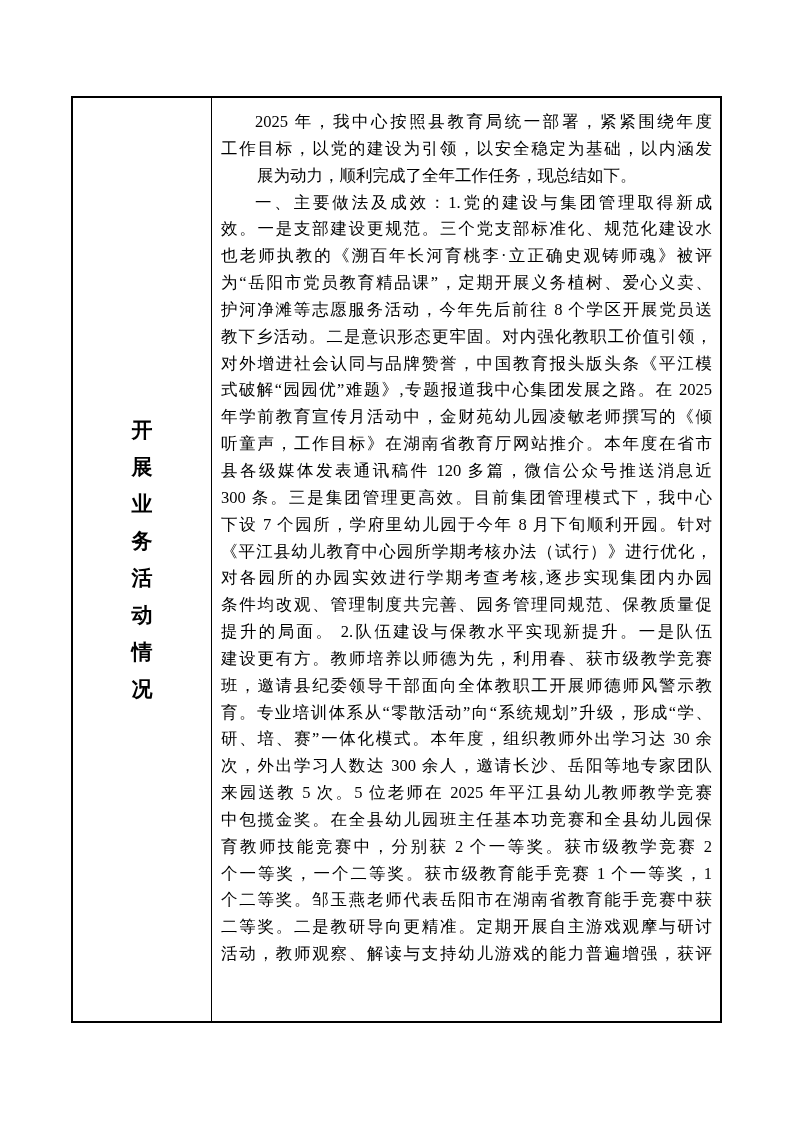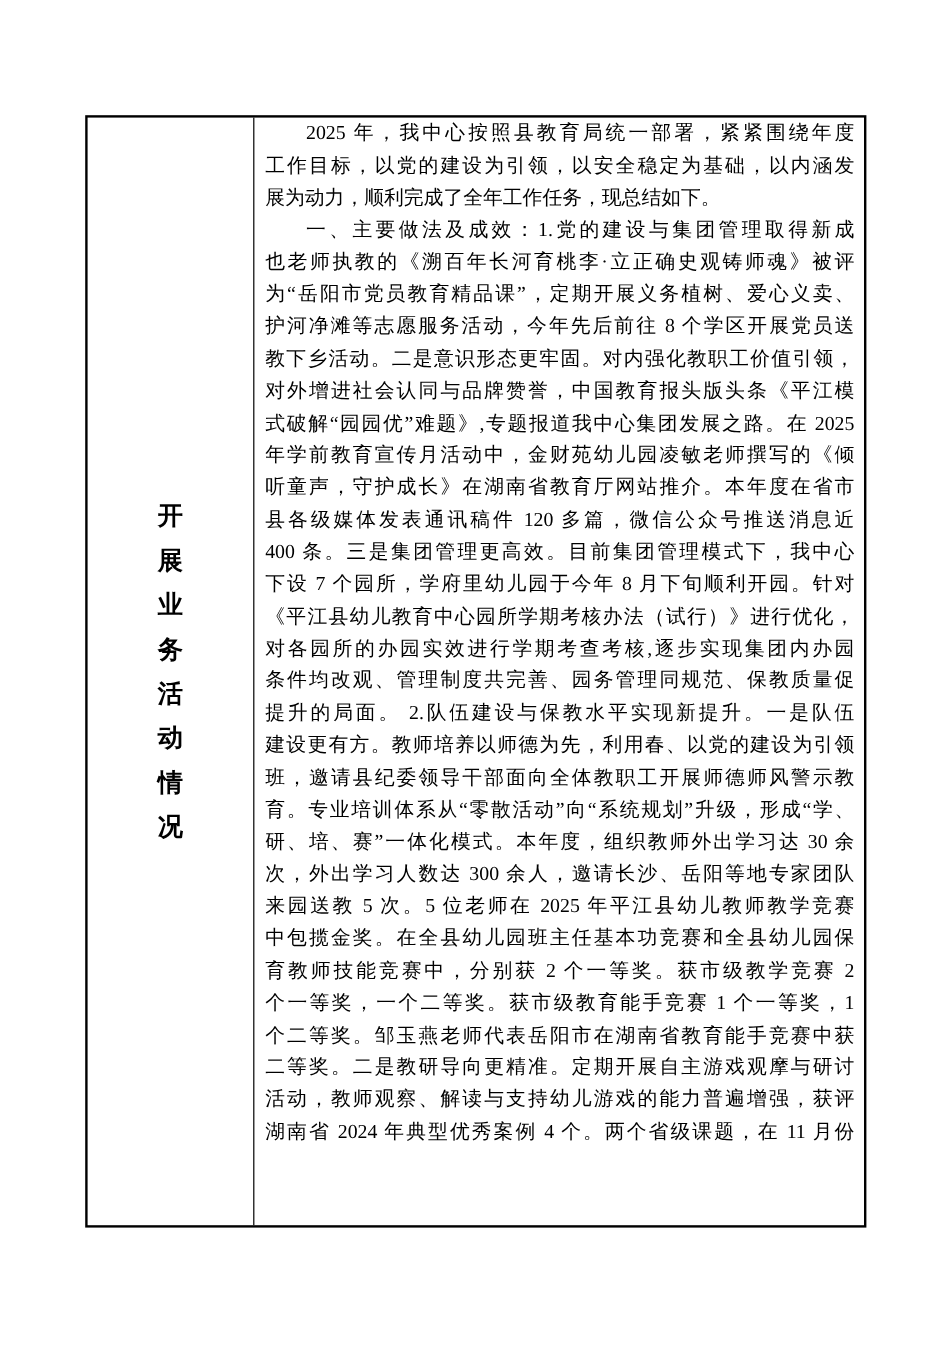--- a/index.html
+++ b/index.html
@@ -41,34 +41,34 @@
   }
   .vchar {
     display: block;
     height: 37px;
     line-height: 37px;
     text-align: center;
   }
   .content-cell {
     flex: 1 1 auto;
     box-sizing: border-box;
-    padding: 0 8px 0 9px;
+    padding: 11px 8px 0 9px;
     overflow: hidden;
   }
   .line {
     height: 26.85px;
     line-height: 26.85px;
     font-size: 16.5px;
     text-align: justify;
     text-align-last: justify;
     text-justify: inter-character;
     overflow: hidden;
   }
   .line.indent { text-indent: 34px; }
-  .line.para-end { text-align-last: left; }
+  .line.para-end { text-align-last: left; margin-left: 36px; }
 </style>
 </head>
 <body>
 
 <div class="page">
   <div class="doc-table">
     <div class="header-cell">
       <div class="vlabel" id="vlabel">
           <span class="vchar">开</span>
           <span class="vchar">展</span>
@@ -79,44 +79,44 @@
           <span class="vchar">情</span>
           <span class="vchar">况</span>
         </div>
     </div>
     <div class="content-cell">
       <div class="lines" id="lines-container">
           <div class="line indent">2025 年，我中心按照县教育局统一部署，紧紧围绕年度</div>
           <div class="line">工作目标，以党的建设为引领，以安全稳定为基础，以内涵发</div>
           <div class="line para-end">展为动力，顺利完成了全年工作任务，现总结如下。</div>
           <div class="line indent">一、主要做法及成效：1.党的建设与集团管理取得新成</div>
+          <div class="line">效。一是支部建设更规范。三个党支部标准化、规范化建设水</div>
           <div class="line">也老师执教的《溯百年长河育桃李·立正确史观铸师魂》被评</div>
           <div class="line">为“岳阳市党员教育精品课”，定期开展义务植树、爱心义卖、</div>
           <div class="line">护河净滩等志愿服务活动，今年先后前往 8 个学区开展党员送</div>
           <div class="line">教下乡活动。二是意识形态更牢固。对内强化教职工价值引领，</div>
           <div class="line">对外增进社会认同与品牌赞誉，中国教育报头版头条《平江模</div>
           <div class="line">式破解“园园优”难题》,专题报道我中心集团发展之路。在 2025</div>
           <div class="line">年学前教育宣传月活动中，金财苑幼儿园凌敏老师撰写的《倾</div>
-          <div class="line">听童声，守护成长》在湖南省教育厅网站推介。本年度在省市</div>
+          <div class="line">听童声，工作目标》在湖南省教育厅网站推介。本年度在省市</div>
           <div class="line">县各级媒体发表通讯稿件 120 多篇，微信公众号推送消息近</div>
-          <div class="line">400 条。三是集团管理更高效。目前集团管理模式下，我中心</div>
+          <div class="line">300 条。三是集团管理更高效。目前集团管理模式下，我中心</div>
           <div class="line">下设 7 个园所，学府里幼儿园于今年 8 月下旬顺利开园。针对</div>
           <div class="line">《平江县幼儿教育中心园所学期考核办法（试行）》进行优化，</div>
           <div class="line">对各园所的办园实效进行学期考查考核,逐步实现集团内办园</div>
           <div class="line">条件均改观、管理制度共完善、园务管理同规范、保教质量促</div>
           <div class="line">提升的局面。 2.队伍建设与保教水平实现新提升。一是队伍</div>
-          <div class="line">建设更有方。教师培养以师德为先，利用春、以党的建设为引领</div>
+          <div class="line">建设更有方。教师培养以师德为先，利用春、获市级教学竞赛</div>
           <div class="line">班，邀请县纪委领导干部面向全体教职工开展师德师风警示教</div>
           <div class="line">育。专业培训体系从“零散活动”向“系统规划”升级，形成“学、</div>
           <div class="line">研、培、赛”一体化模式。本年度，组织教师外出学习达 30 余</div>
           <div class="line">次，外出学习人数达 300 余人，邀请长沙、岳阳等地专家团队</div>
           <div class="line">来园送教 5 次。5 位老师在 2025 年平江县幼儿教师教学竞赛</div>
           <div class="line">中包揽金奖。在全县幼儿园班主任基本功竞赛和全县幼儿园保</div>
           <div class="line">育教师技能竞赛中，分别获 2 个一等奖。获市级教学竞赛 2</div>
           <div class="line">个一等奖，一个二等奖。获市级教育能手竞赛 1 个一等奖，1</div>
           <div class="line">个二等奖。邹玉燕老师代表岳阳市在湖南省教育能手竞赛中获</div>
           <div class="line">二等奖。二是教研导向更精准。定期开展自主游戏观摩与研讨</div>
           <div class="line">活动，教师观察、解读与支持幼儿游戏的能力普遍增强，获评</div>
-          <div class="line">湖南省 2024 年典型优秀案例 4 个。两个省级课题，在 11 月份</div>
         </div>
     </div>
   </div>
 </div>
 
 </body></html>

